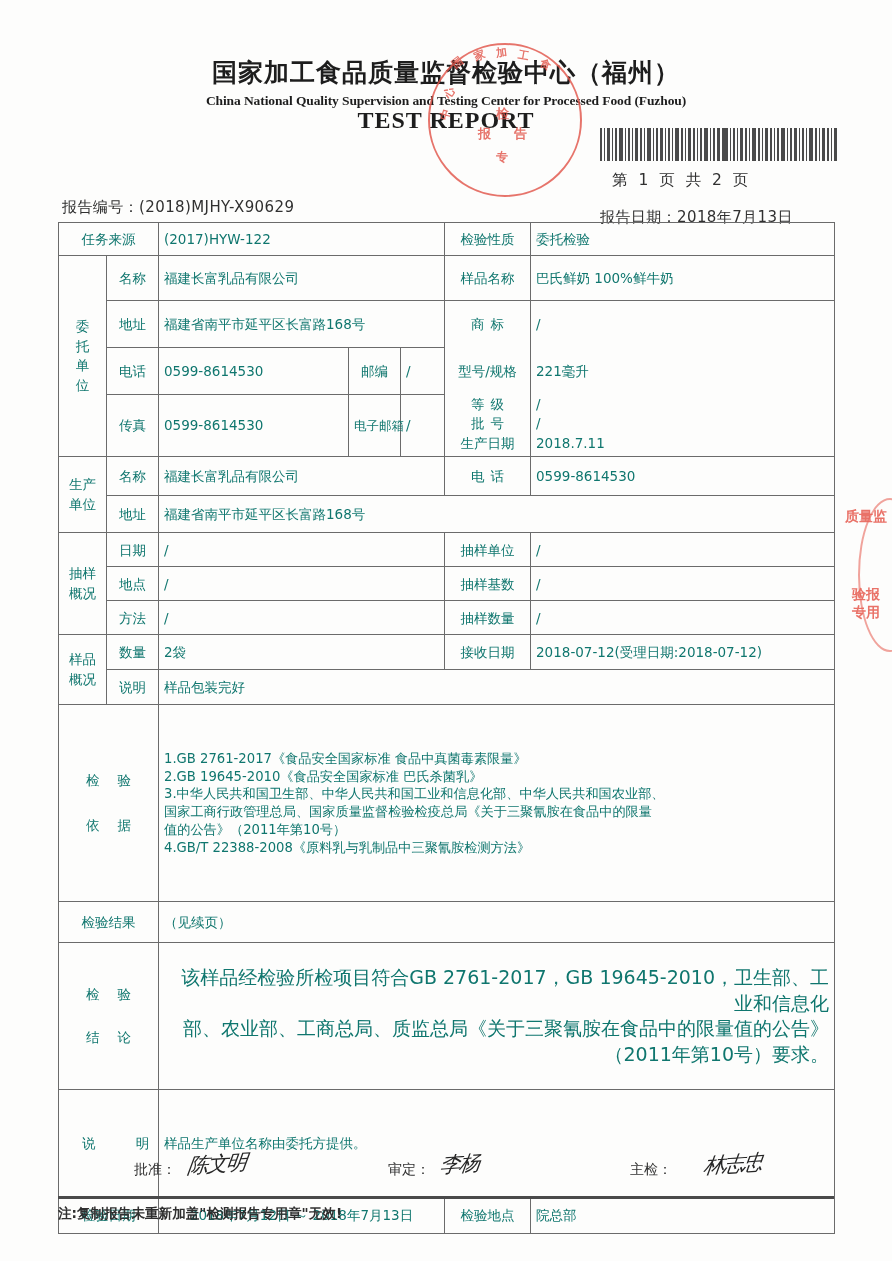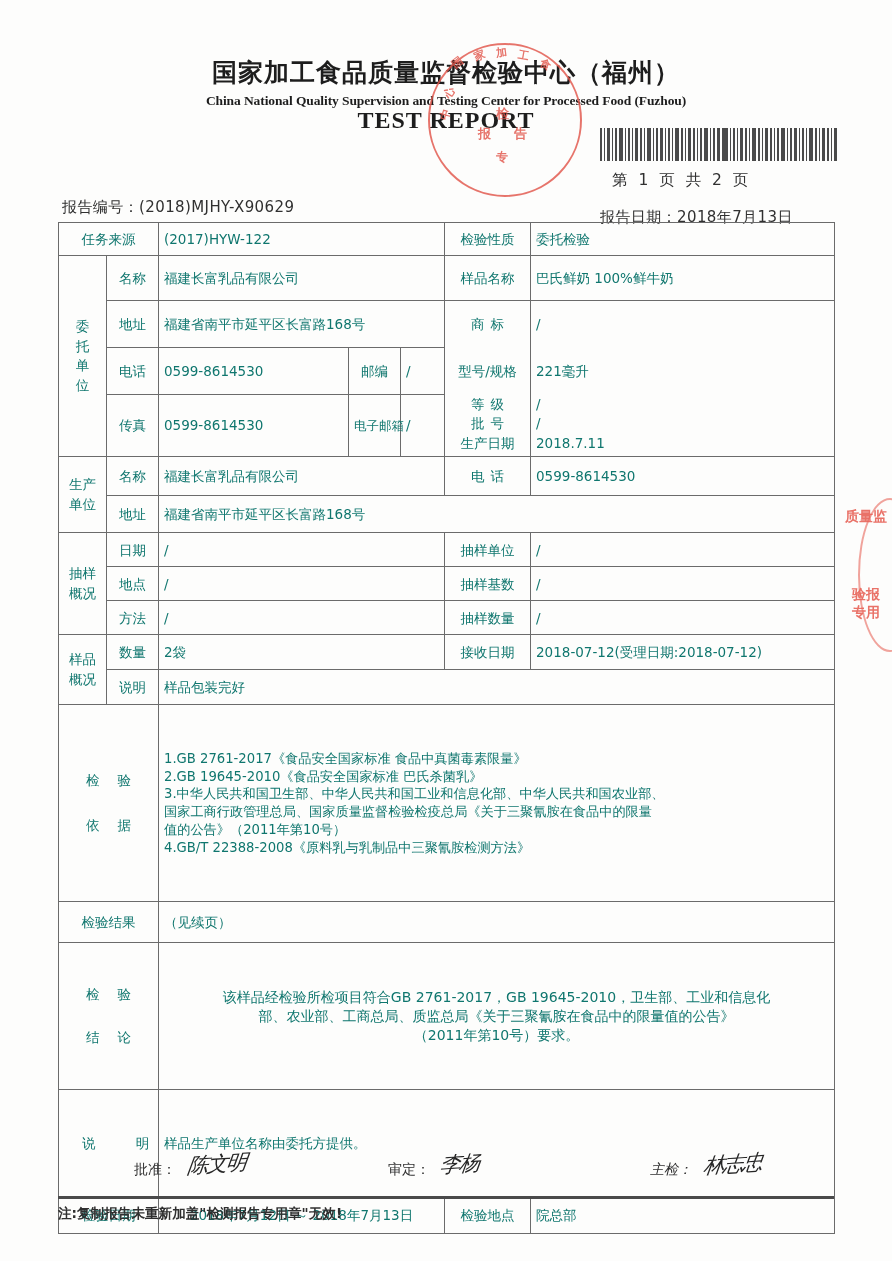--- a/index.html
+++ b/index.html
@@ -178,43 +178,43 @@
   .nb-top { border-top: none !important; }
   .nb-bot { border-bottom: none !important; }
 
   .basis-list {
     text-align: left;
     line-height: 1.62;
     padding: 6px 4px 6px 8px;
     font-size: 13.2px;
   }
   .concl {
-    text-align: center;
+    text-align: right;
     line-height: 1.6;
     padding: 8px 4px 8px 8px;
-    font-size: 14px;
+    font-size: 19px;
   }
 
   
   .sig-row {
     position: absolute;
     left: 58px;
     top: 1152px;
     width: 776px;
     height: 44px;
   }
   .sig {
     position: absolute;
     font-size: 14px;
     color: #303030;
     top: 9px;
   }
   .sig-a { left: 76px; }
   .sig-b { left: 330px; }
-  .sig-c { left: 592px; font-style: italic; }
+  .sig-c { left: 572px; }
   .hand {
     position: absolute;
     top: -2px;
     font-family: "DejaVu Serif", "Liberation Serif", serif;
     font-size: 21px;
     font-style: italic;
     color: #262626;
     transform: skewX(-11deg) rotate(-4deg);
     letter-spacing: -2px;
     white-space: nowrap;

